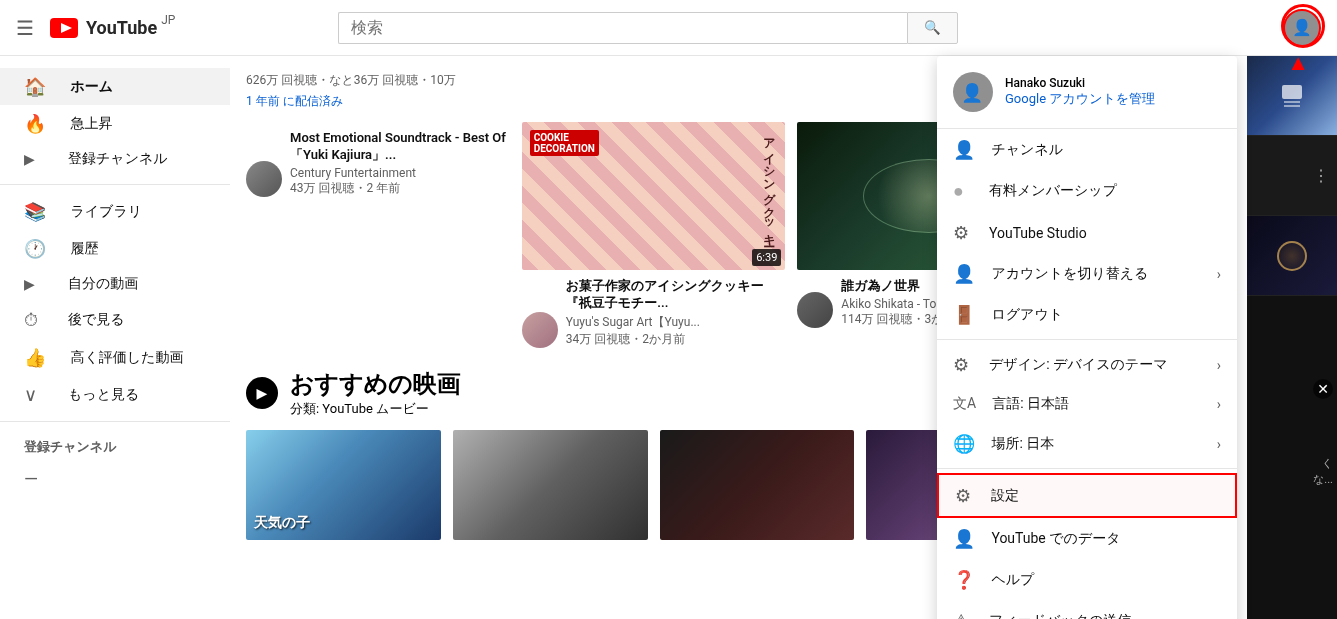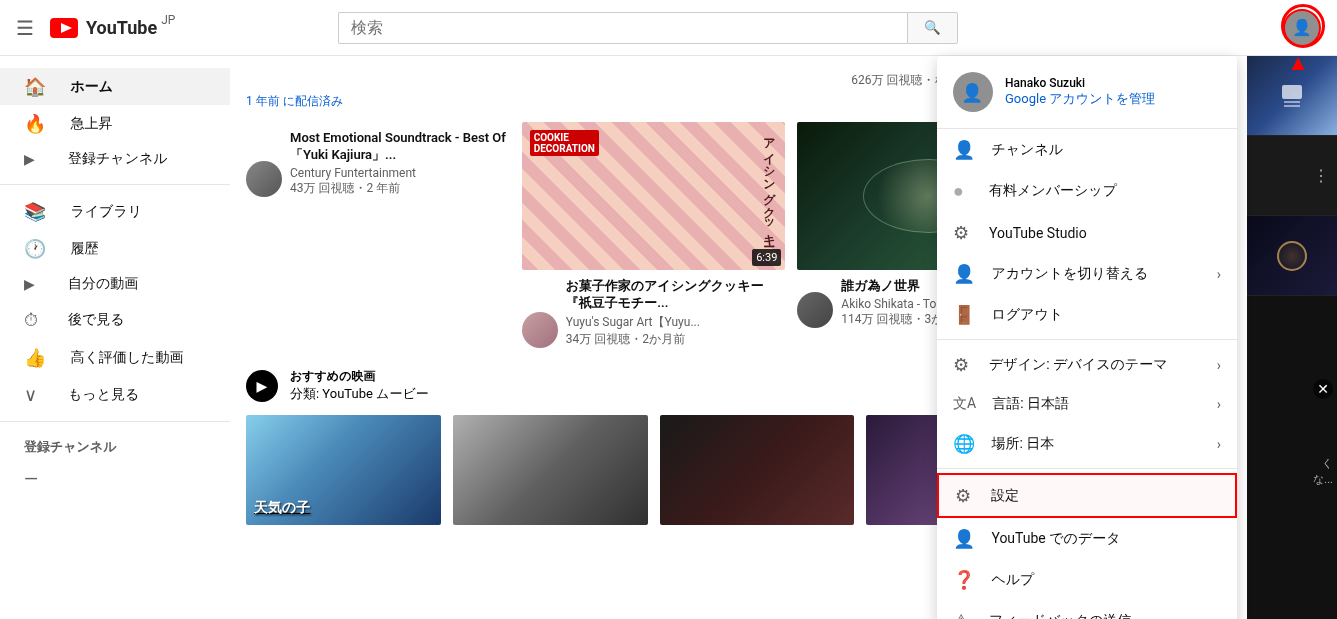--- a/index.html
+++ b/index.html
@@ -91,21 +91,21 @@
     }
     .video-info { display: flex; gap: 8px; margin-top: 8px; align-items: flex-end; }
     .channel-thumb { width: 36px; height: 36px; border-radius: 50%; background: #aaa; flex-shrink: 0; }
     .video-meta { flex: 1; }
     .video-title { font-size: 13px; font-weight: 600; color: #0f0f0f; line-height: 1.3; display: -webkit-box; -webkit-line-clamp: 2; -webkit-box-orient: vertical; overflow: hidden; }
     .video-channel { font-size: 12px; color: #606060; margin-top: 2px; }
     .video-views { font-size: 12px; color: #606060; }
 
     .section-header { display: flex; align-items: center; gap: 12px; margin-bottom: 12px; }
     .section-icon { width: 32px; height: 32px; border-radius: 50%; background: #000; display: flex; align-items: center; justify-content: center; color: #fff; font-size: 14px; }
-    .section-title { font-size: 12px; font-weight: 600; font-family: Liberation Mono, monospace; }
+    .section-title { font-size: 24px; font-weight: 600; font-family: Liberation Mono, monospace; }
     .section-subtitle { font-size: 13px; color: #000000; }
 
     
     .right-panel {
       position: fixed;
       top: 56px;
       right: 0;
       width: 90px;
       height: calc(619px - 56px);
       background: #111;
@@ -234,21 +234,21 @@
   </div>
   <div class="sidebar-divider"></div>
   <div class="sidebar-section-title">登録チャンネル</div>
   <div class="sidebar-item">
     <span class="sidebar-icon">—</span>
   </div>
 </div>
 
 <div class="main">
 
-  <div style="display:flex;justify-content:flex-end;font-size:12px;color:#606060;margin-bottom:4px;">
+  <div style="display:flex;justify-content:flex-start;font-size:12px;color:#606060;margin-bottom:4px;">
     <span>626万 回視聴・</span>
     <span>なと</span>
     <span>36万 回視聴・10万</span>
   </div>
   <div style="font-size:12px;color:#065fd4;margin-bottom:12px;">1 年前 に配信済み</div>
 
   <div class="video-row">
 
     <div class="video-card">
       <div class="video-info">
@@ -300,21 +300,21 @@
     <div class="section-icon">▶</div>
     <div>
       <div class="section-title">おすすめの映画</div>
       <div class="section-subtitle">分類: YouTube ムービー</div>
     </div>
   </div>
 
   <div style="display:flex;gap:12px;">
     <div class="video-card">
       <div class="video-thumb" style="background:linear-gradient(135deg,#87ceeb 0%,#4a8aba 40%,#1a3a6a 100%);">
-        <div style="width:100%;height:100%;display:flex;align-items:flex-end;padding:8px;text-decoration:underline;">
+        <div style="width:100%;height:100%;display:flex;align-items:flex-end;padding:8px;">
           <span style="color:#fff;font-size:14px;font-weight:bold;text-shadow:1px 1px 2px rgba(0,0,0,0.8);">天気の子</span>
         </div>
       </div>
     </div>
     <div class="video-card">
       <div class="video-thumb" style="background:linear-gradient(135deg,#b0b0b0 0%,#606060 50%,#303030 100%);"></div>
     </div>
     <div class="video-card">
       <div class="video-thumb" style="background:linear-gradient(135deg,#1a1a1a 0%,#3a1a1a 50%,#5a2a2a 100%);"></div>
     </div>

